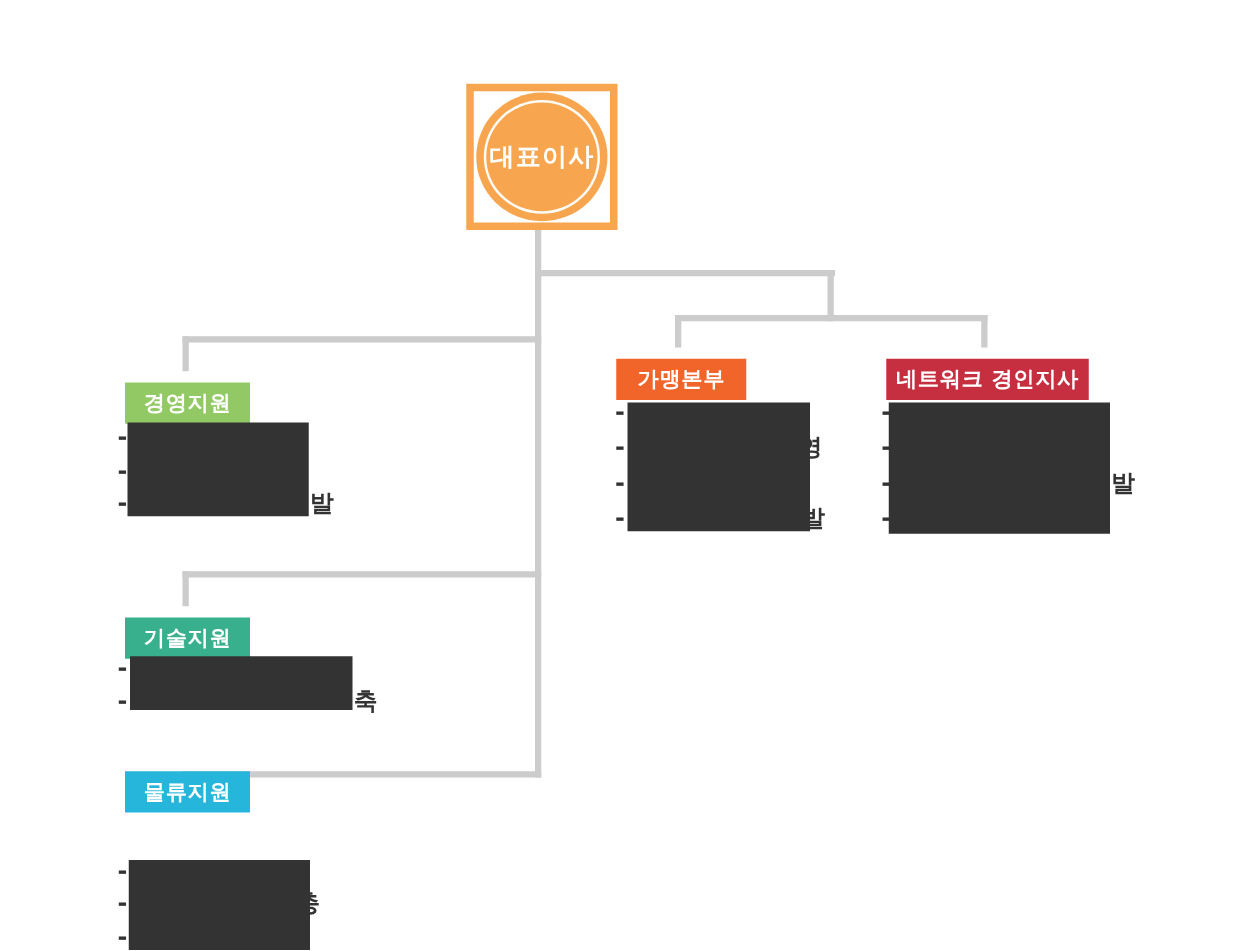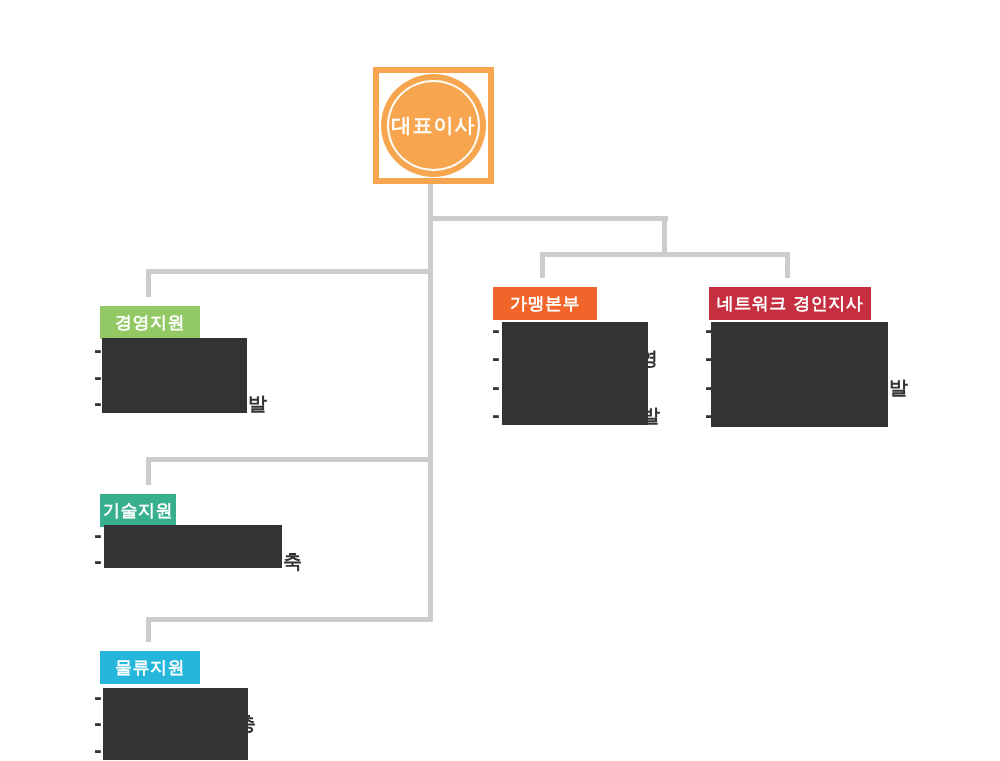--- a/index.html
+++ b/index.html
@@ -34,22 +34,22 @@
   }
   .ceo-ring{position:absolute;inset:6px;border:2px solid rgba(255,255,255,.95);border-radius:50%;}
   .ceo-label{color:#ffffff;font-weight:bold;font-size:20px;position:relative;z-index:1;letter-spacing:1px;}
 
   
   .dept-label{
     position:absolute;height:33px;display:flex;align-items:center;justify-content:center;
     color:#ffffff;font-weight:bold;font-size:17px;z-index:2;letter-spacing:0.5px;margin-top:10px;
   }
   .lbl-management{left:100px;top:296px;width:100px;background:#92C964;}
-  .lbl-technical {left:100px;top:484px;width:76px;background:#39B08D;}
-  .lbl-logistics {left:100px;top:641px;width:100px;background:#27B6DB;}
+  .lbl-technical {left:100px;top:484px;width:100px;background:#39B08D;}
+  .lbl-logistics {left:100px;top:607px;width:100px;background:#27B6DB;}
   .lbl-franchise {left:493px;top:277px;width:104px;background:#F1642A;}
   .lbl-network   {left:709px;top:277px;width:162px;background:#C62F3F;}
 
   
   .redact{position:absolute;background:#333333;z-index:2;}
   .red-management{left:102px;top:338px;width:145px;height:75px;}
   .red-technical {left:104px;top:525px;width:178px;height:43px;}
   .red-logistics {left:103px;top:688px;width:145px;height:72px;}
   .red-franchise {left:502px;top:322px;width:146px;height:103px;}
   .red-network   {left:711px;top:322px;width:177px;height:105px;}

